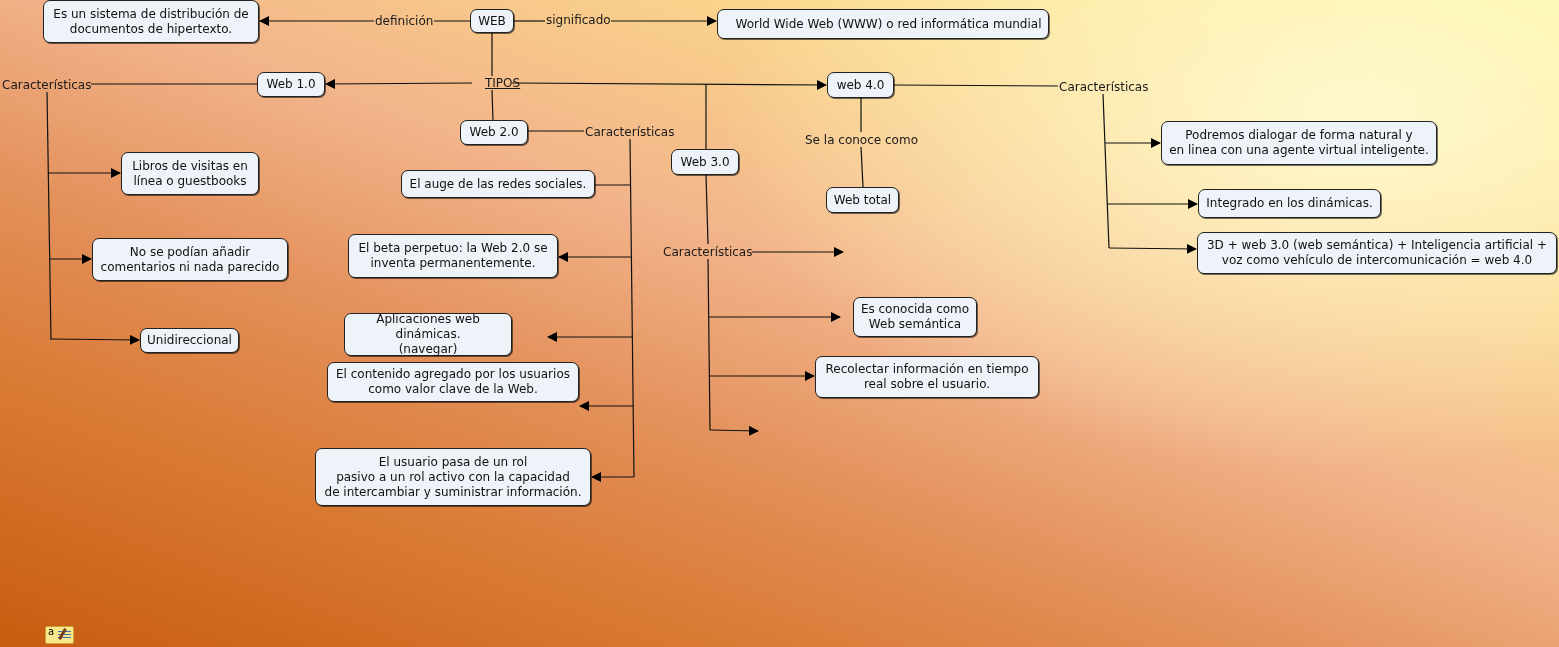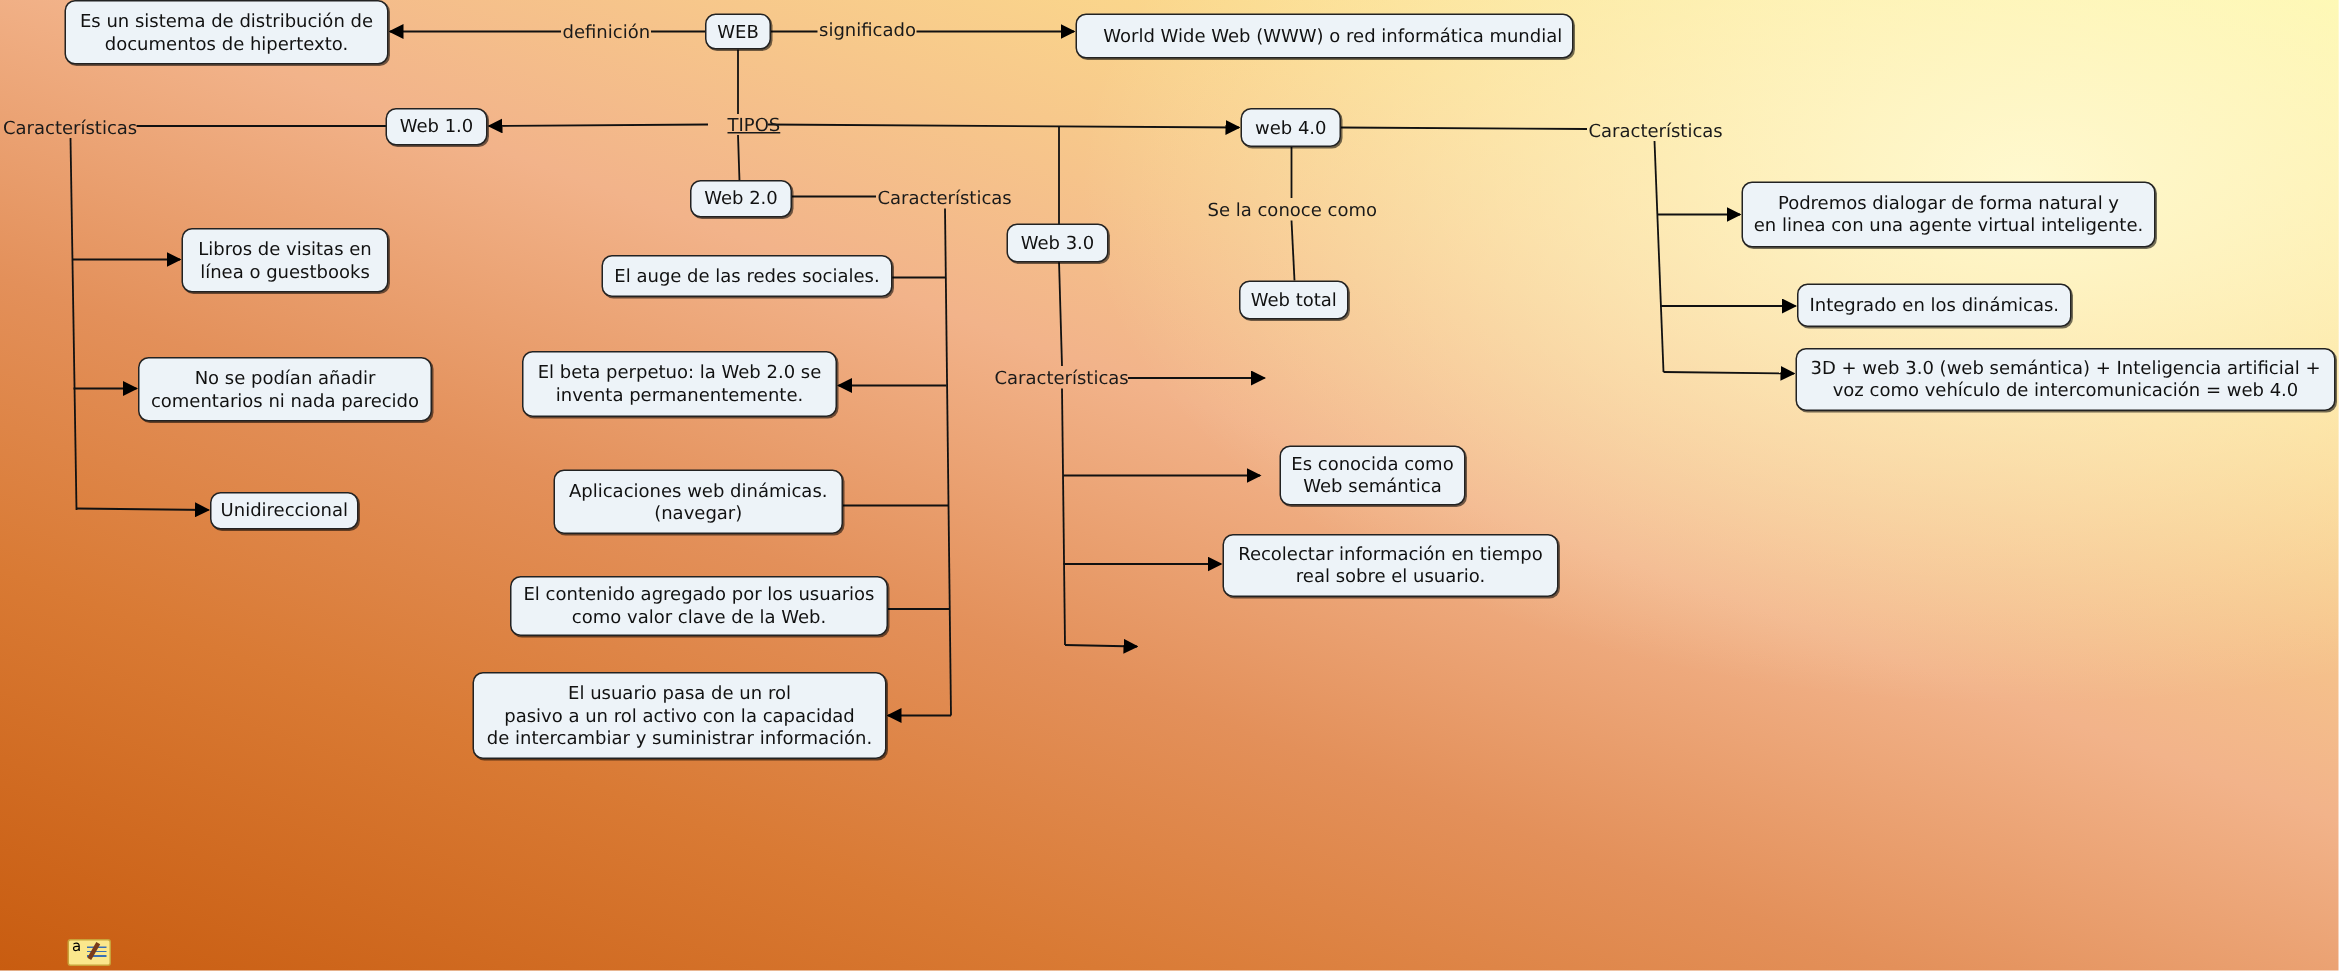--- a/index.html
+++ b/index.html
@@ -110,23 +110,23 @@
 línea o guestbooks</div>
   <div class="node" style="left:92px;top:238px;width:196px;height:43px;">No se podían añadir
 comentarios ni nada parecido</div>
   <div class="node" style="left:140px;top:328px;width:99px;height:25px;">Unidireccional</div>
 
   <div class="node" style="left:460px;top:120px;width:68px;height:25px;">Web 2.0</div>
   <span class="label" style="left:584px;top:125px;">Características</span>
   <div class="node" style="left:356px;top:170px;width:194px;height:28px;margin-left:45px;">El auge de las redes sociales.</div>
   <div class="node" style="left:348px;top:234px;width:210px;height:44px;">El beta perpetuo: la Web 2.0 se
 inventa permanentemente.</div>
-  <div class="node" style="left:369px;top:313px;width:193px;height:43px;">Aplicaciones web dinámicas.
+  <div class="node" style="left:344px;top:313px;width:168px;height:43px;">Aplicaciones web dinámicas.
 (navegar)</div>
-  <div class="node" style="left:327px;top:384px;width:252px;height:40px;margin-left:13px;">El contenido agregado por los usuarios
+  <div class="node" style="left:327px;top:362px;width:252px;height:40px;">El contenido agregado por los usuarios
 como valor clave de la Web.</div>
   <div class="node" style="left:315px;top:448px;width:276px;height:58px;">El usuario pasa de un rol
 pasivo a un rol activo con la capacidad
 de intercambiar y suministrar información.</div>
 
   <div class="node" style="left:671px;top:149px;width:68px;height:26px;">Web 3.0</div>
   <span class="label" style="left:662px;top:245px;">Características</span>
   <div class="node" style="left:841px;top:297px;width:124px;height:40px;margin-left:12px;">Es conocida como
 Web semántica</div>
   <div class="node" style="left:815px;top:356px;width:224px;height:42px;">Recolectar información en tiempo

